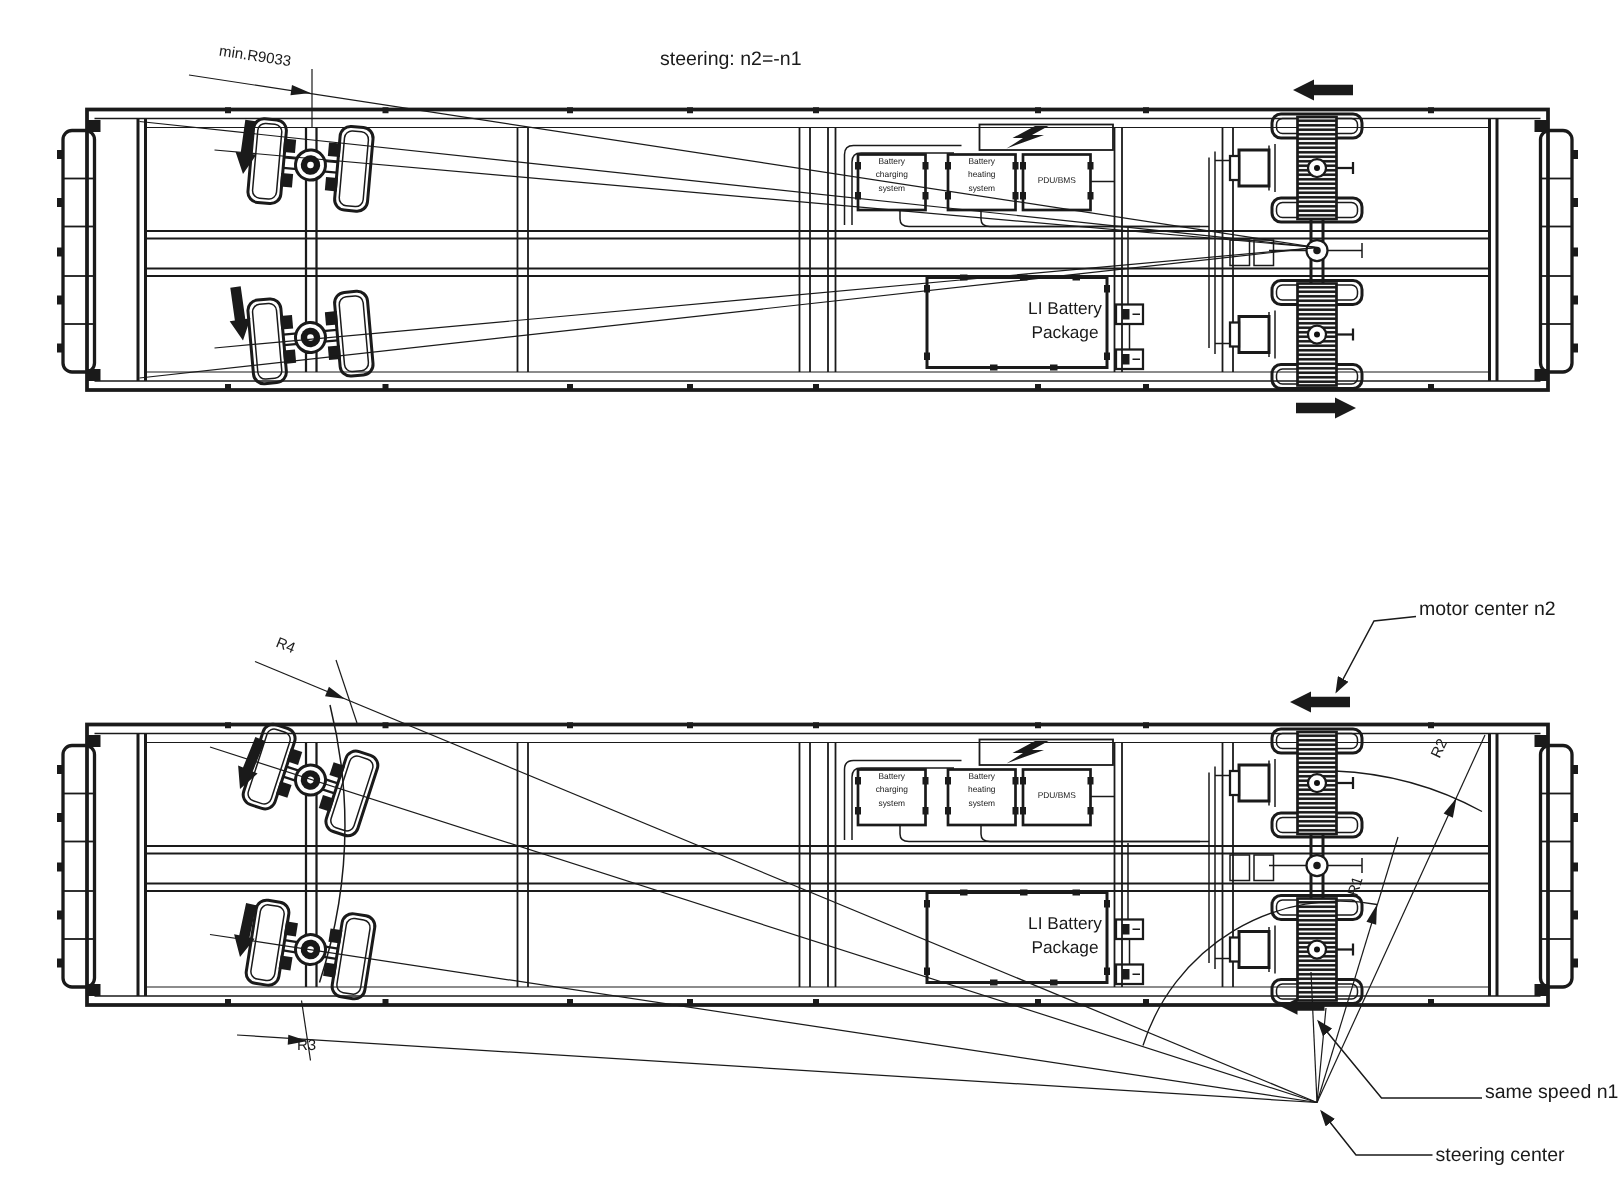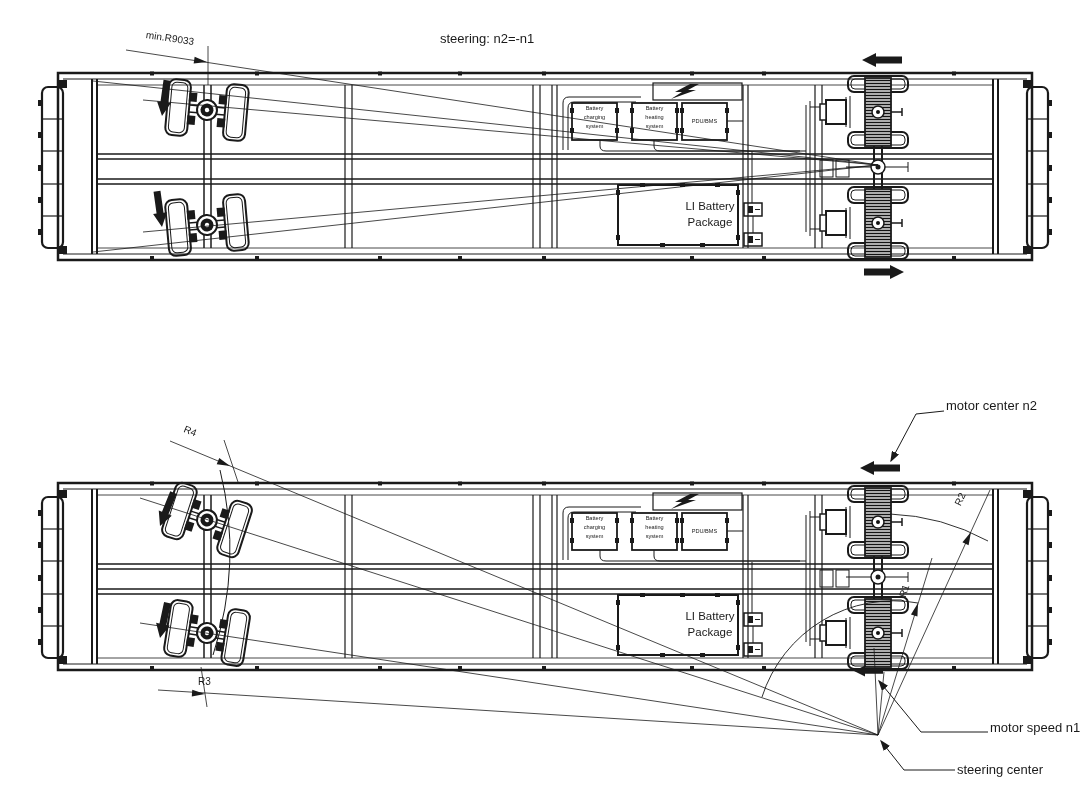--- a/index.html
+++ b/index.html
@@ -312,21 +312,21 @@
 charging
 system</div>
 <div class="lbl boxlbl" style="left:632px;top:514px;width:45px;">Battery
 heating
 system</div>
 <div class="lbl boxlbl" style="left:682px;top:527px;width:45px;">PDU/BMS</div>
 <div class="lbl lilbl" style="left:618px;top:608px;width:120px;">LI Battery
 Package</div>
 
 <div class="lbl small rot22" style="left:184px;top:423px;">R4</div>
-<div class="lbl small" style="left:198px;top:676px;">R3</div>
+<div class="lbl small" style="left:198px;top:692px;">R3</div>
 <div class="lbl small rotm65" style="left:958px;top:499px;">R2</div>
 <div class="lbl small rotm72" style="left:903px;top:591px;">R1</div>
 
 <div class="lbl title" style="left:946px;top:398px;">motor center n2</div>
-<div class="lbl title" style="left:990px;top:720px;">motor speed n1</div>
+<div class="lbl title" style="left:990px;top:720px;">same speed n1</div>
 <div class="lbl title" style="left:957px;top:762px;">steering center</div>
 
 </div>
 
 </body></html>

